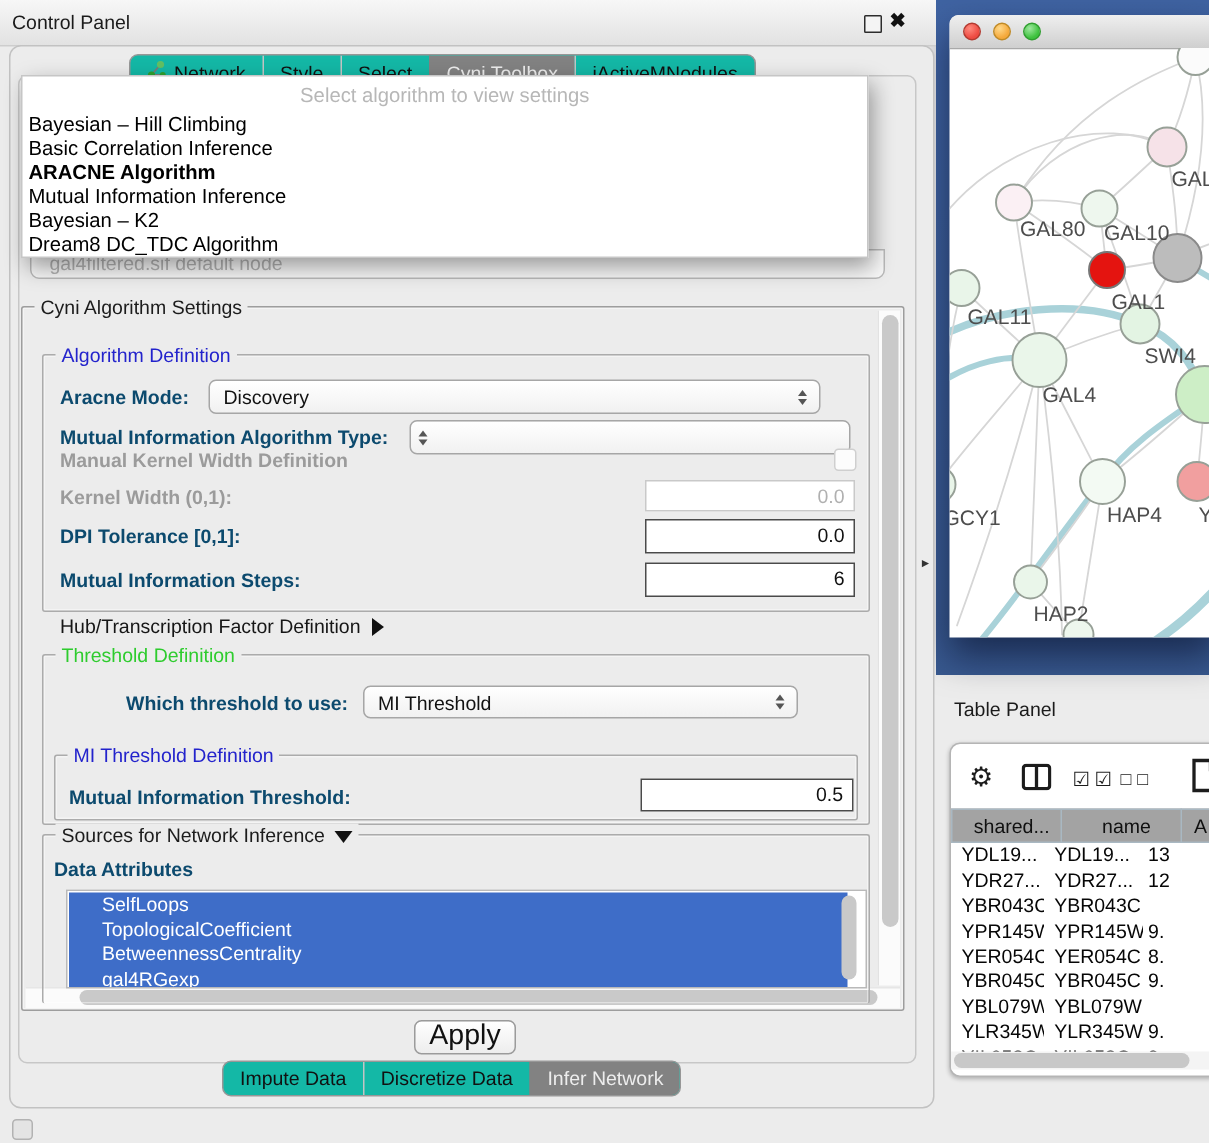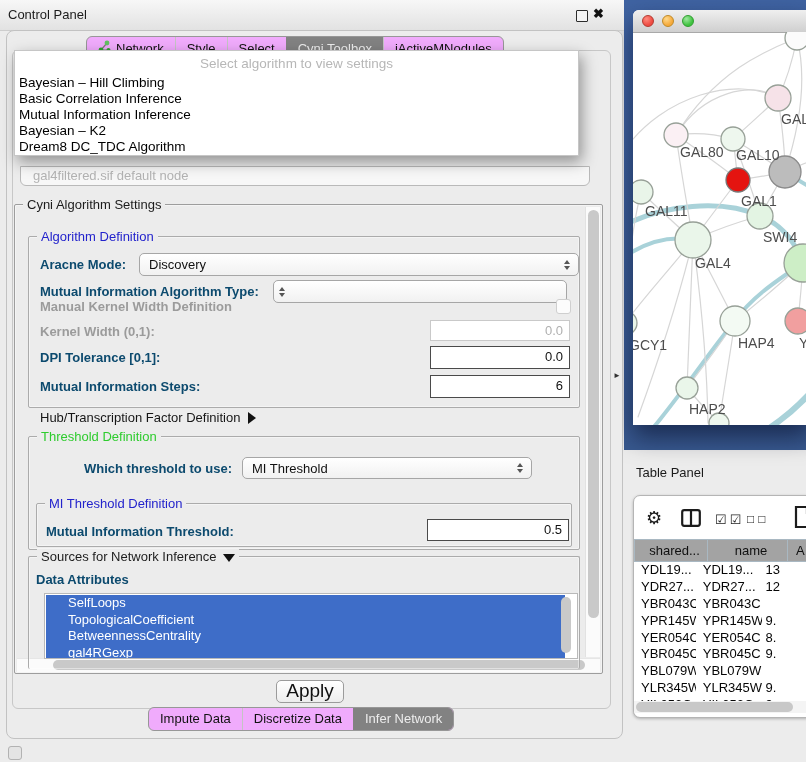--- a/index.html
+++ b/index.html
@@ -9,21 +9,21 @@
 
   
   .cp-titlebar{left:0;top:0;width:624px;height:30px;background:linear-gradient(#f7f7f7,#e2e2e2);
     border-bottom:1px solid #cdcdcd;}
   .cp-title{left:8px;top:7px;font-size:13px;color:#1b1b1b;}
   .float-btn{left:576px;top:10px;width:10px;height:10px;border:1.6px solid #2c2c2c;border-radius:1px;background:#f4f4f4;}
   .close-btn{left:593px;top:6px;font-size:13px;color:#111;font-weight:bold;}
   .cp-outer{left:6px;top:30px;width:615px;height:707px;border:1px solid #c2c2c2;border-radius:8px;background:#ececec;}
   .cp-inner{left:12px;top:50px;width:597px;height:657px;border:1px solid #c7c7c7;border-radius:6px;background:#ececec;}
 
-  .seg-group{display:flex;position:absolute;background:#f0abfc;border:1px solid #979797;border-radius:6px;overflow:hidden;z-index:6;}
+  .seg-group{display:flex;position:absolute;background:#14b8a6;border:1px solid #979797;border-radius:6px;overflow:hidden;z-index:6;}
   .seg{font-size:13px;color:#111;padding:3px 11px 4px 11px;white-space:nowrap;display:flex;align-items:center;gap:5px;}
   .seg + .seg{border-left:1px solid #c4c4c4;}
   .seg.sel{background:#828282;color:#ededed;border-left-color:#828282;}
   .top-tabs{left:86px;top:36px;height:23px;}
   .bottom-tabs{left:148px;top:707px;height:22px;}
 
   
   .algo-popup{left:14px;top:50px;width:563px;z-index:20;background:#fff;border:1px solid #c6c6c6;
     box-shadow:3px 6px 14px rgba(0,0,0,.38);}
   .algo-placeholder{height:24px;line-height:26px;text-align:center;color:#b7b7b7;font-size:13.5px;}
@@ -296,41 +296,42 @@
     </div>
 </div>
 
 <div class="abs bg-combo">gal4filtered.sif default node</div>
 
 <div class="abs algo-popup">
   <div class="algo-placeholder">Select algorithm to view settings</div>
   <div>
       <div class="menu-item">Bayesian – Hill Climbing</div>
       <div class="menu-item">Basic Correlation Inference</div>
+      <div class="menu-item b">ARACNE Algorithm</div>
       <div class="menu-item">Mutual Information Inference</div>
       <div class="menu-item">Bayesian – K2</div>
       <div class="menu-item">Dream8 DC_TDC Algorithm</div>
     </div>
 </div>
 
 <div class="grp settings-grp">
   <span class="grp-label" style="color:#1c1c1c;">Cyni Algorithm Settings</span>
   <div class="vs-track">
       <div class="vs-thumb"></div>
     </div>
   <div class="hs-track">
       <div class="hs-thumb"></div>
     </div>
 </div>
 
 <div class="grp" style="left:28px;top:236px;width:550px;height:170px;">
   <span class="grp-label" style="color:#2323cc;">Algorithm Definition</span>
 </div>
 <span class="lbl b" style="left:40px;top:257px;">Aracne Mode:</span>
-<div class="combo" style="left:139px;top:253px;width:440px;align-items:center;">
+<div class="combo" style="left:139px;top:253px;width:408px;align-items:center;">
   <span class="combo-text">Discovery</span>
   <span class="combo-arrows">
       <span class="tri-up"></span>
       <span class="tri-down"></span>
     </span>
 </div>
 <span class="lbl b" style="left:40px;top:284px;">Mutual Information Algorithm Type:</span>
 <div class="combo" style="left:273px;top:280px;width:294px;">
   <span class="combo-arrows">
       <span class="tri-up"></span>

